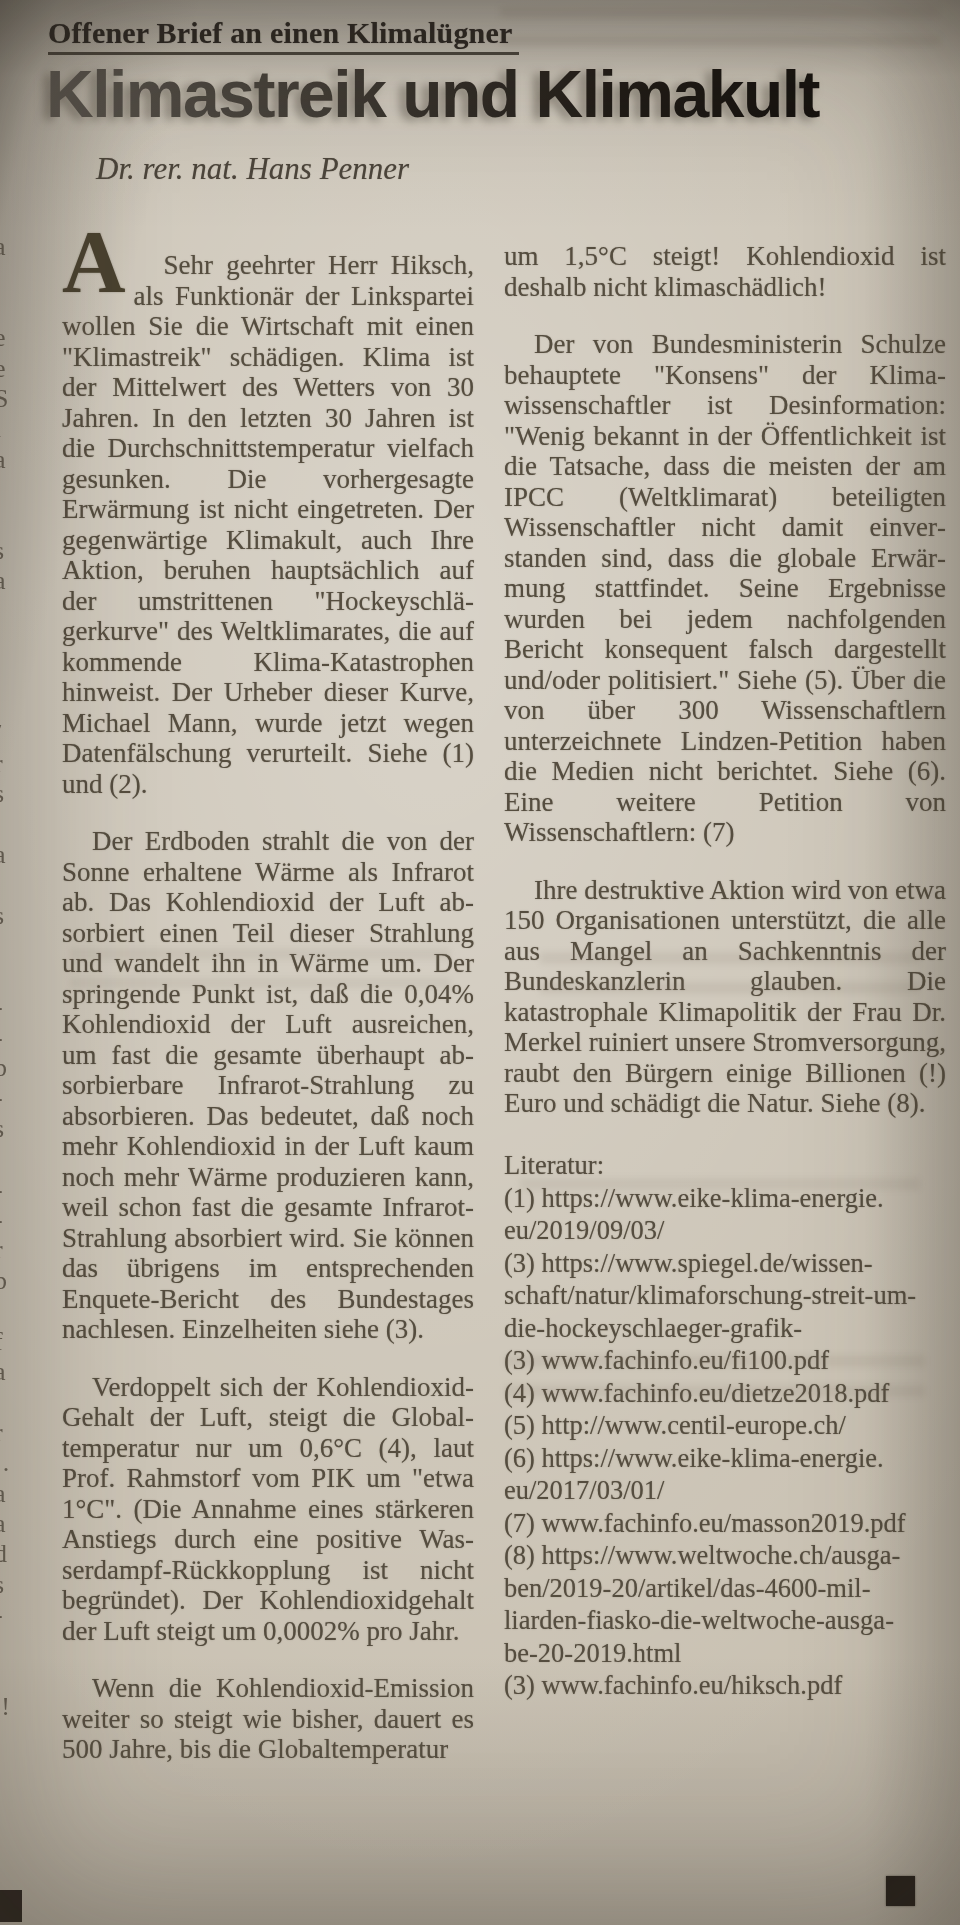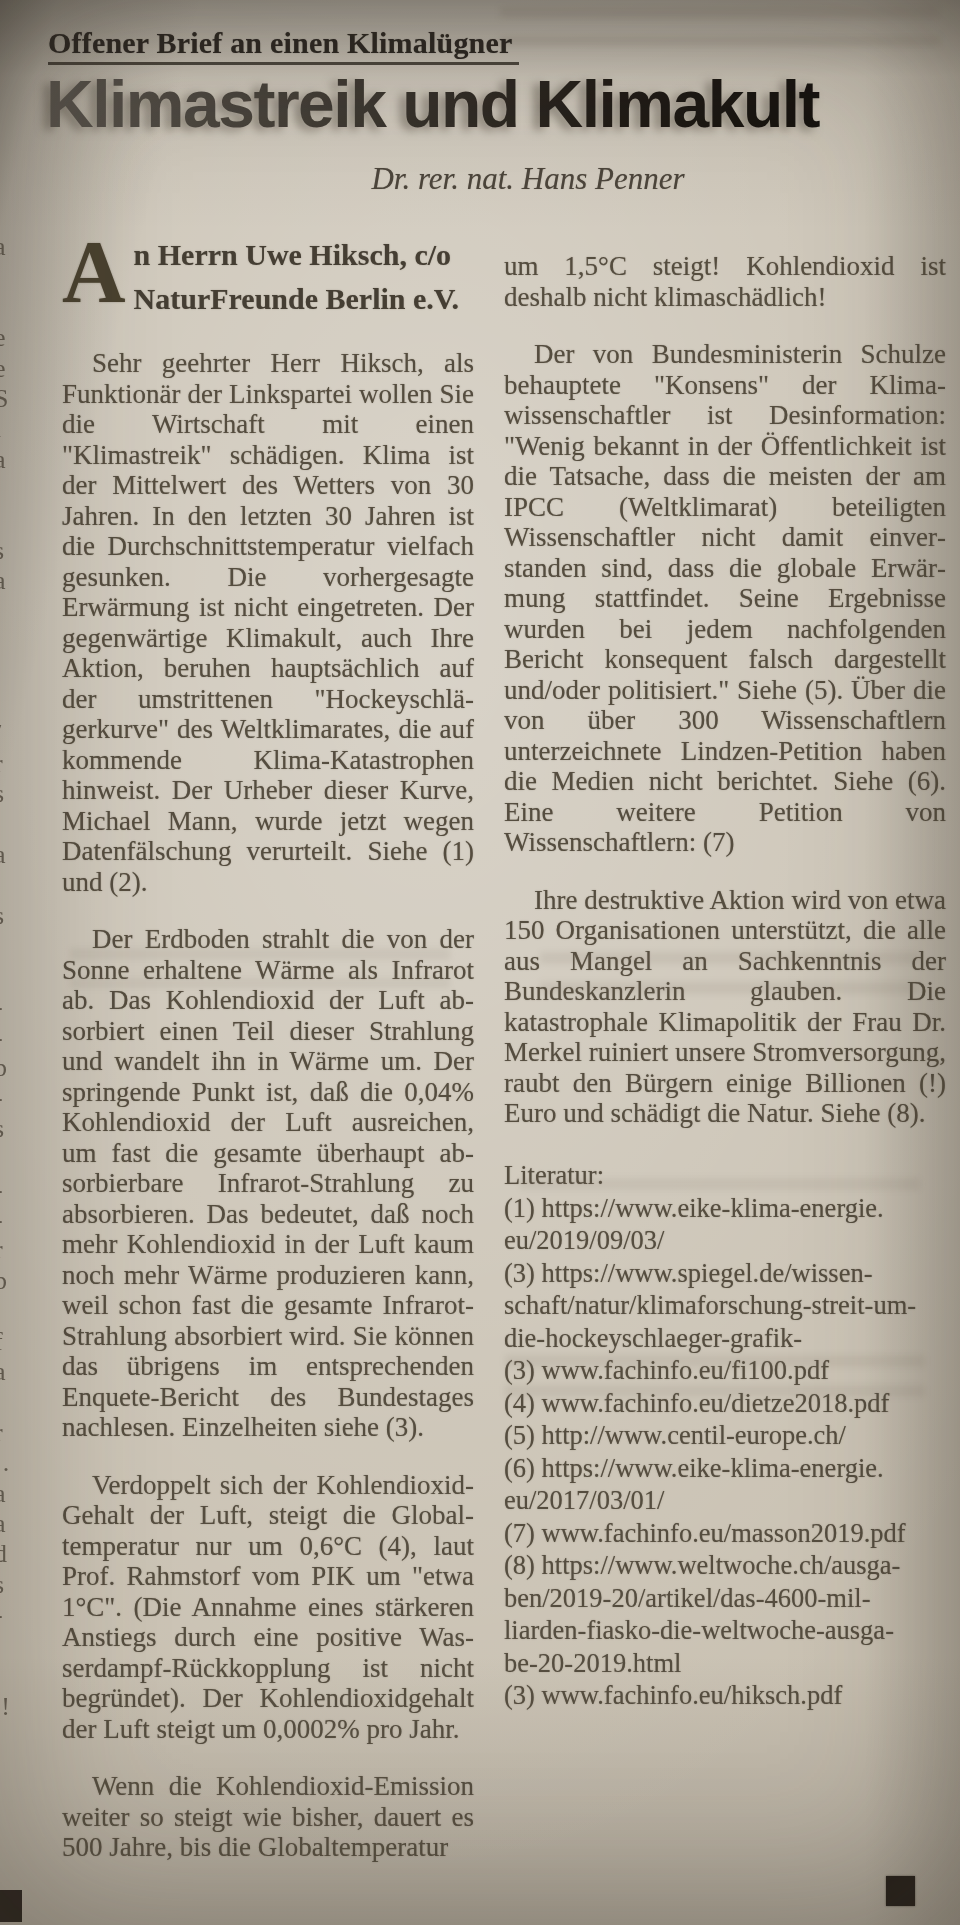--- a/index.html
+++ b/index.html
@@ -20,21 +20,21 @@
     box-shadow:inset 0 0 140px 25px rgba(52,46,38,0.30);
   }
   
   .edge-frags{
     position:absolute;left:-6px;top:232px;width:22px;
     font-size:26px;line-height:30.4px;color:rgba(78,70,59,0.78);
     white-space:pre-line;overflow:hidden;text-align:left;
     filter:blur(0.4px);
   }
   
-  header{position:relative;padding:26px 0 0 48px;}
+  header{position:relative;padding:16px 0 0 48px;}
   .kicker{
     display:inline-block;
     font-weight:bold;font-size:30px;line-height:34px;
     color:#2a2520;letter-spacing:0.2px;
     border-bottom:3px solid rgba(52,46,38,0.85);
     padding:0 6px 2px 0;
     text-shadow:0 0 1px rgba(60,54,45,0.5);
   }
   .headline{
     margin:4px 0 8px -2px;
@@ -44,21 +44,20 @@
     background:linear-gradient(90deg,#56514a 0%,#423d36 28%,#201b16 62%,#0e0c09 100%);
     -webkit-background-clip:text;background-clip:text;
     -webkit-text-fill-color:transparent;
     filter:drop-shadow(-6px 3px 5px rgba(84,77,66,0.55));
     white-space:nowrap;
   }
   .byline{
     margin:22px 0 0 48px;
     font-style:italic;font-size:31px;color:#4b443a;
     text-shadow:0 0 1px rgba(75,68,58,0.45);
-    text-align:center;
   }
   
   .columns{
     display:grid;grid-template-columns:412px 442px;column-gap:30px;
     padding:0 14px 0 62px;margin-top:36px;
   }
   .col p{
     margin:0;font-size:27px;line-height:30.5px;
     text-align:justify;color:#554d3f;
     text-shadow:0 0 1.2px rgba(84,76,63,0.55);
@@ -165,21 +164,21 @@
   <header>
     <div class="kicker">Offener Brief an einen Klimalügner</div>
     <h1 class="headline">Klimastreik und Klimakult</h1>
     <div class="byline">Dr. rer. nat. Hans Penner</div>
   </header>
 
   <main class="columns">
 
     <section class="col">
       <p class="intro">
-        <span class="dropcap">A</span><span>n Herrn Uwe Hiksch, c/o Na­turFreunde Berlin e.V.</span>
+        <span class="dropcap">A</span>
       </p>
       <p class="p-gap p-indent">Sehr geehrter Herr Hiksch, als Funktionär der Linkspartei wol­len Sie die Wirtschaft mit einen "Klimastreik" schädigen. Klima ist der Mittelwert des Wetters von 30 Jahren. In den letzten 30 Jahren ist die Durchschnittstemperatur viel­fach gesunken. Die vorhergesagte Erwärmung ist nicht eingetreten. Der gegenwärtige Klimakult, auch Ihre Aktion, beruhen hauptsächlich auf der umstrittenen "Hockeyschlä­gerkurve" des Weltklimarates, die auf kommende Klima-Katastrophen hinweist. Der Urheber dieser Kurve, Michael Mann, wurde jetzt wegen Datenfälschung verurteilt. Siehe (1) und (2).</p>
       <p class="p-gap p-indent">Der Erdboden strahlt die von der Sonne erhaltene Wärme als Infrarot ab. Das Kohlendioxid der Luft ab­sorbiert einen Teil dieser Strahlung und wandelt ihn in Wärme um. Der springende Punkt ist, daß die 0,04% Kohlendioxid der Luft ausreichen, um fast die gesamte überhaupt ab­sorbierbare Infrarot-Strahlung zu absorbieren. Das bedeutet, daß noch mehr Kohlendioxid in der Luft kaum noch mehr Wärme produzieren kann, weil schon fast die gesamte Infrarot-Strahlung absorbiert wird. Sie kön­nen das übrigens im entsprechenden Enquete-Bericht des Bundestages nachlesen. Einzelheiten siehe (3).</p>
       <p class="p-gap p-indent">Verdoppelt sich der Kohlendioxid-Gehalt der Luft, steigt die Global­temperatur nur um 0,6°C (4), laut Prof. Rahmstorf vom PIK um "etwa 1°C". (Die Annahme eines stärkeren Anstiegs durch eine positive Was­serdampf-Rückkopplung ist nicht begründet). Der Kohlendioxidge­halt der Luft steigt um 0,0002% pro Jahr.</p>
       <p class="p-gap p-indent">Wenn die Kohlendioxid-Emission weiter so steigt wie bisher, dauert es 500 Jahre, bis die Globaltemperatur</p>
     </section>
 
     <section class="col">
       <p class="cont">um 1,5°C steigt! Kohlendioxid ist deshalb nicht klimaschädlich!</p>
       <p class="p-gap p-indent">Der von Bundesministerin Schulze behauptete "Konsens" der Klima­wissenschaftler ist Desinformation: "Wenig bekannt in der Öffentlichkeit ist die Tatsache, dass die meisten der am IPCC (Weltklimarat) beteiligten Wissenschaftler nicht damit einver­standen sind, dass die globale Erwär­mung stattfindet. Seine Ergebnisse wurden bei jedem nachfolgenden Bericht konsequent falsch dargestellt und/oder politisiert." Siehe (5). Über die von über 300 Wissenschaftlern unterzeichnete Lindzen-Petition haben die Medien nicht berichtet. Siehe (6). Eine weitere Petition von Wissenschaftlern: (7)</p>

